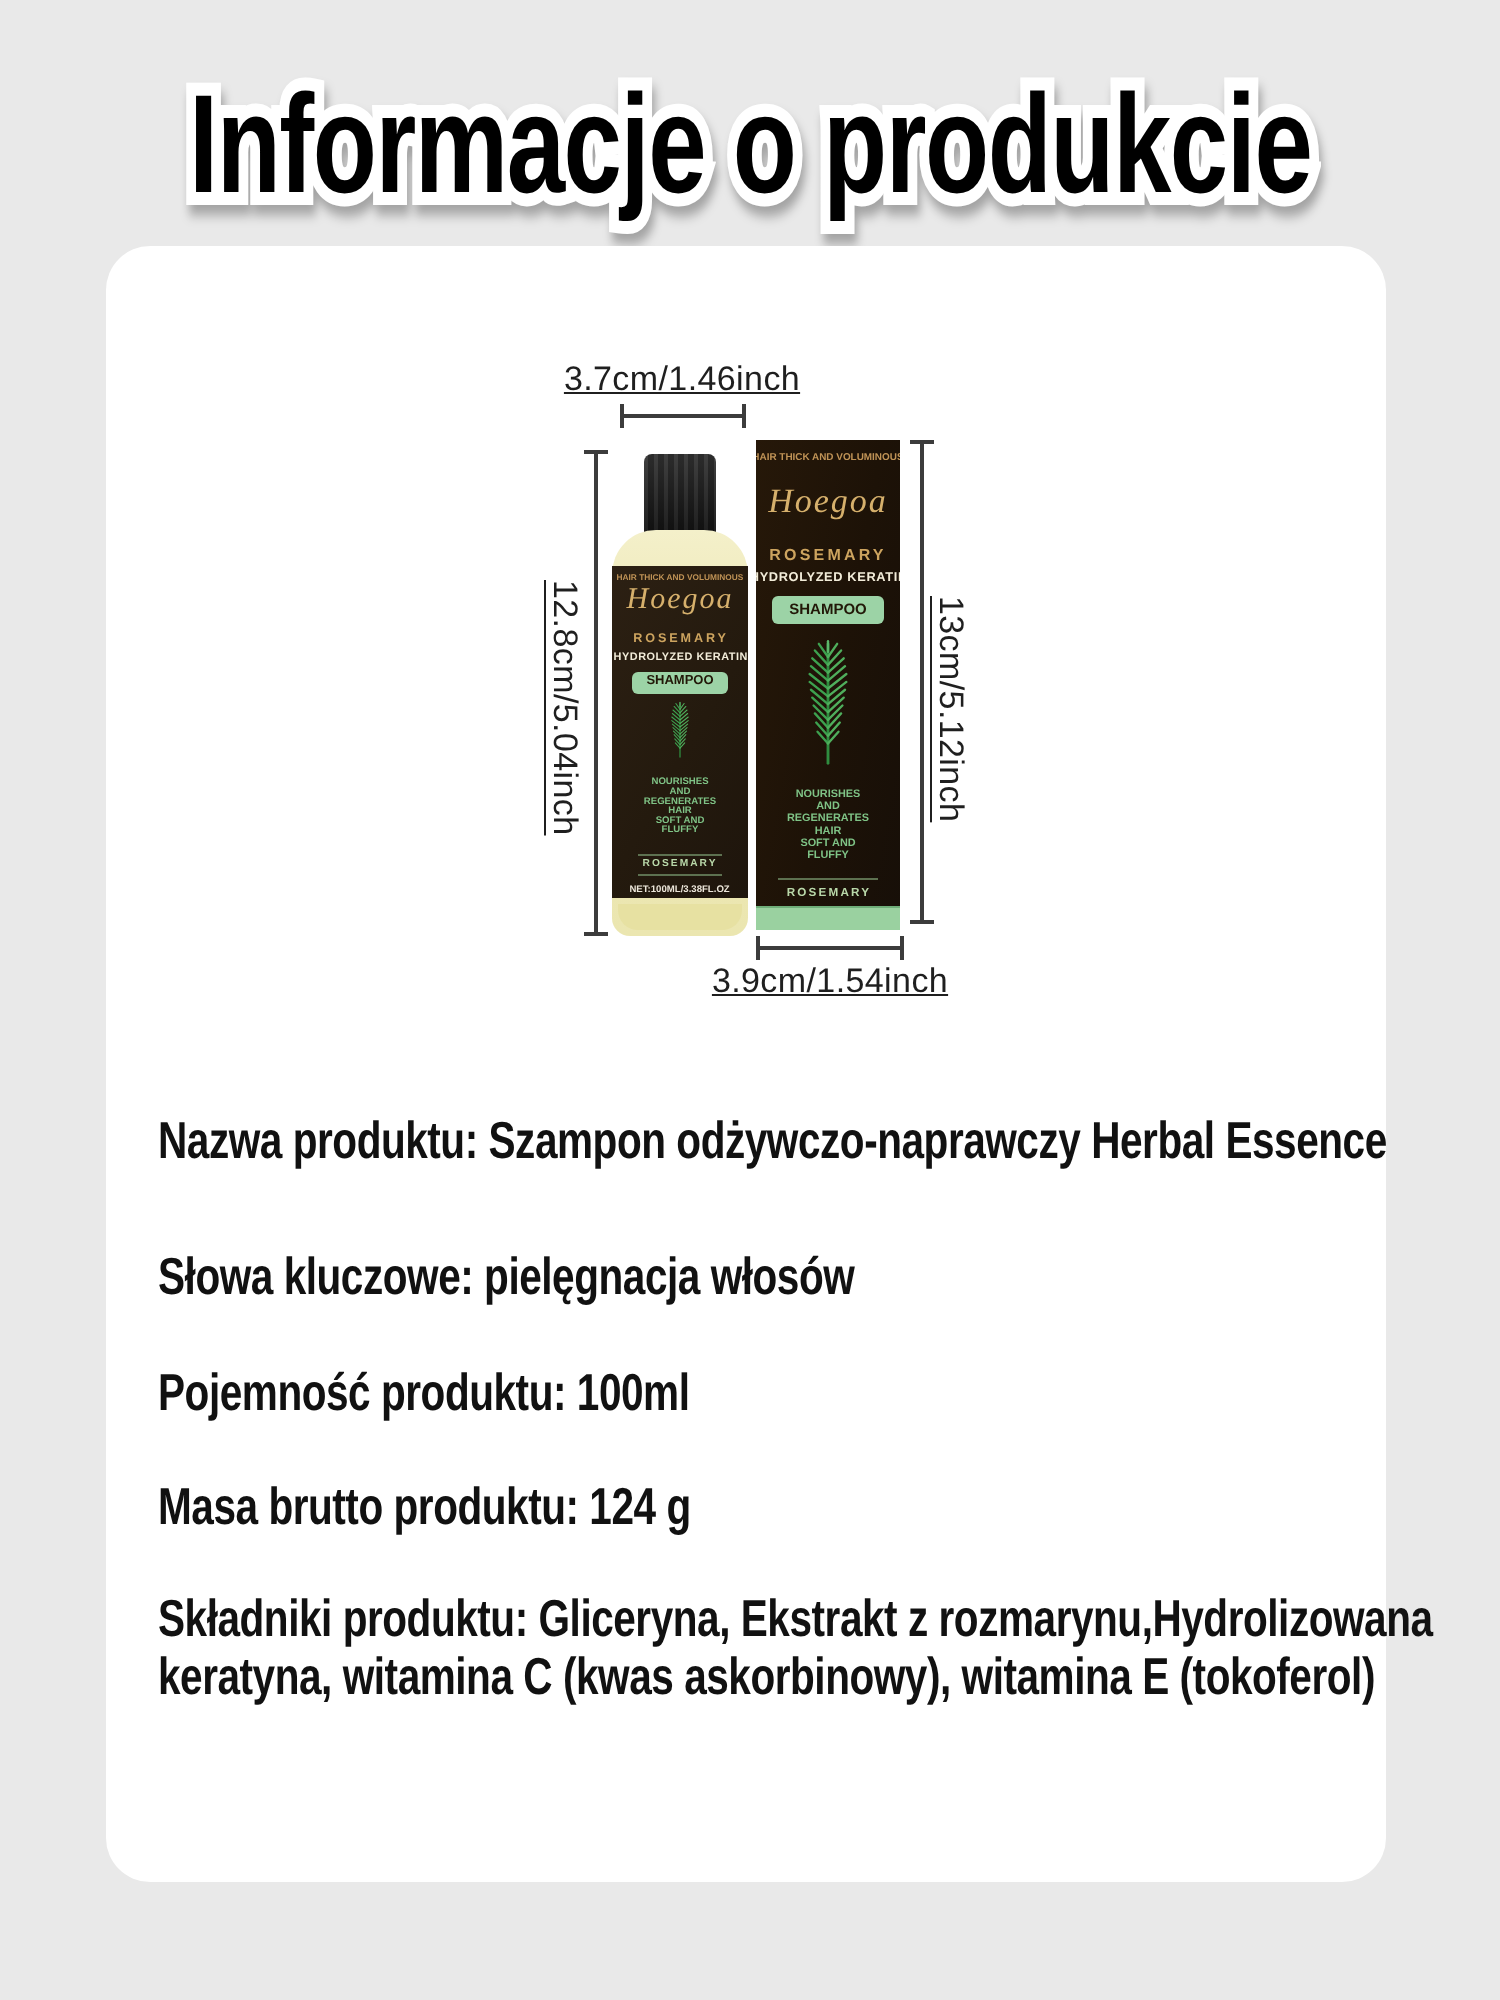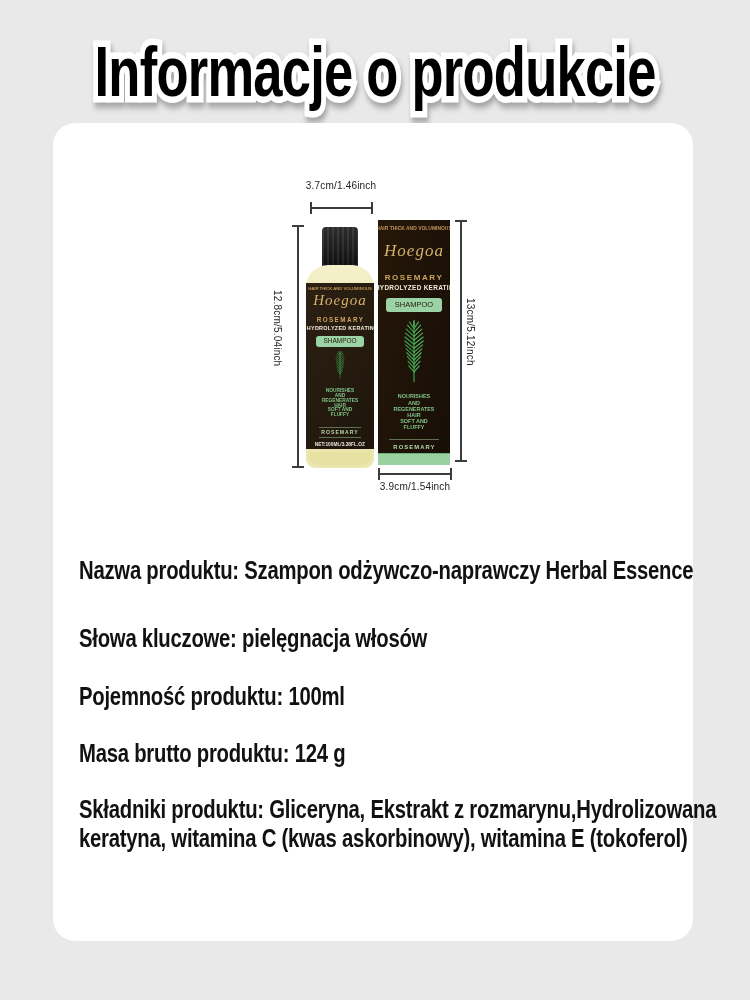--- a/index.html
+++ b/index.html
@@ -35,21 +35,21 @@
   
   .card {
     position:absolute; left:53px; top:123px; width:640px; height:818px;
     background:#ffffff; border-radius:22px;
   }
 
   
   .figure { position:absolute; inset:0; }
 
   .dim-label {
-    position:absolute; font-size:10px; color:#1f1f1f; letter-spacing:0.2px;
+    position:absolute; font-size:17px; color:#1f1f1f; letter-spacing:0.2px;text-decoration:underline;
   }
   .dim-top    { left:218px; top:57px;  width:140px; text-align:center; }
   .dim-bottom { left:292px; top:358px; width:140px; text-align:center; }
   .dim-vert   { writing-mode:vertical-rl; }
   .dim-left   { left:219px; top:167px; }
   .dim-right  { left:412px; top:175px; }
 
   .hline { position:absolute; height:2px; background:#3c3c3c; }
   .hline::before, .hline::after {
     content:""; position:absolute; top:-5px; width:2px; height:12px; background:#3c3c3c;
@@ -100,21 +100,21 @@
     position:absolute; left:0; right:0; bottom:0; height:12px;
     background:#9ad1a0; border-top:1px solid #6fae79;
   }
 
   
   .tagline  { color:#c09356; font-weight:700; white-space:nowrap; }
   .brand    { font-family:"Liberation Serif", serif; color:#d6b06c; letter-spacing:1px;font-style:italic; }
   .variant  { color:#cda45f; font-weight:700; letter-spacing:1.6px; }
   .subline  { color:#f2ecd9; font-weight:700; letter-spacing:0.4px; white-space:nowrap; }
   .badge {
-    background:#9cd3a6; color:#221808; font-weight:400;
+    background:#9cd3a6; color:#221808; font-weight:700;
     border-radius:3px; line-height:1; white-space:nowrap;
   }
   .benefits { color:#7fc386; font-weight:700; text-align:center; white-space:pre-line; }
   .footer-variant { color:#b9d8a9; font-weight:700; letter-spacing:1.2px; }
   .divider { height:1px; background:#5d7150; }
   .net { color:#ece6da; font-weight:700; white-space:nowrap; }
 
   
   .bottle .tagline { font-size:8px; transform:scale(0.52); margin-top:1px; }
   .bottle .brand   { font-size:15px; margin-top:-1px; }

